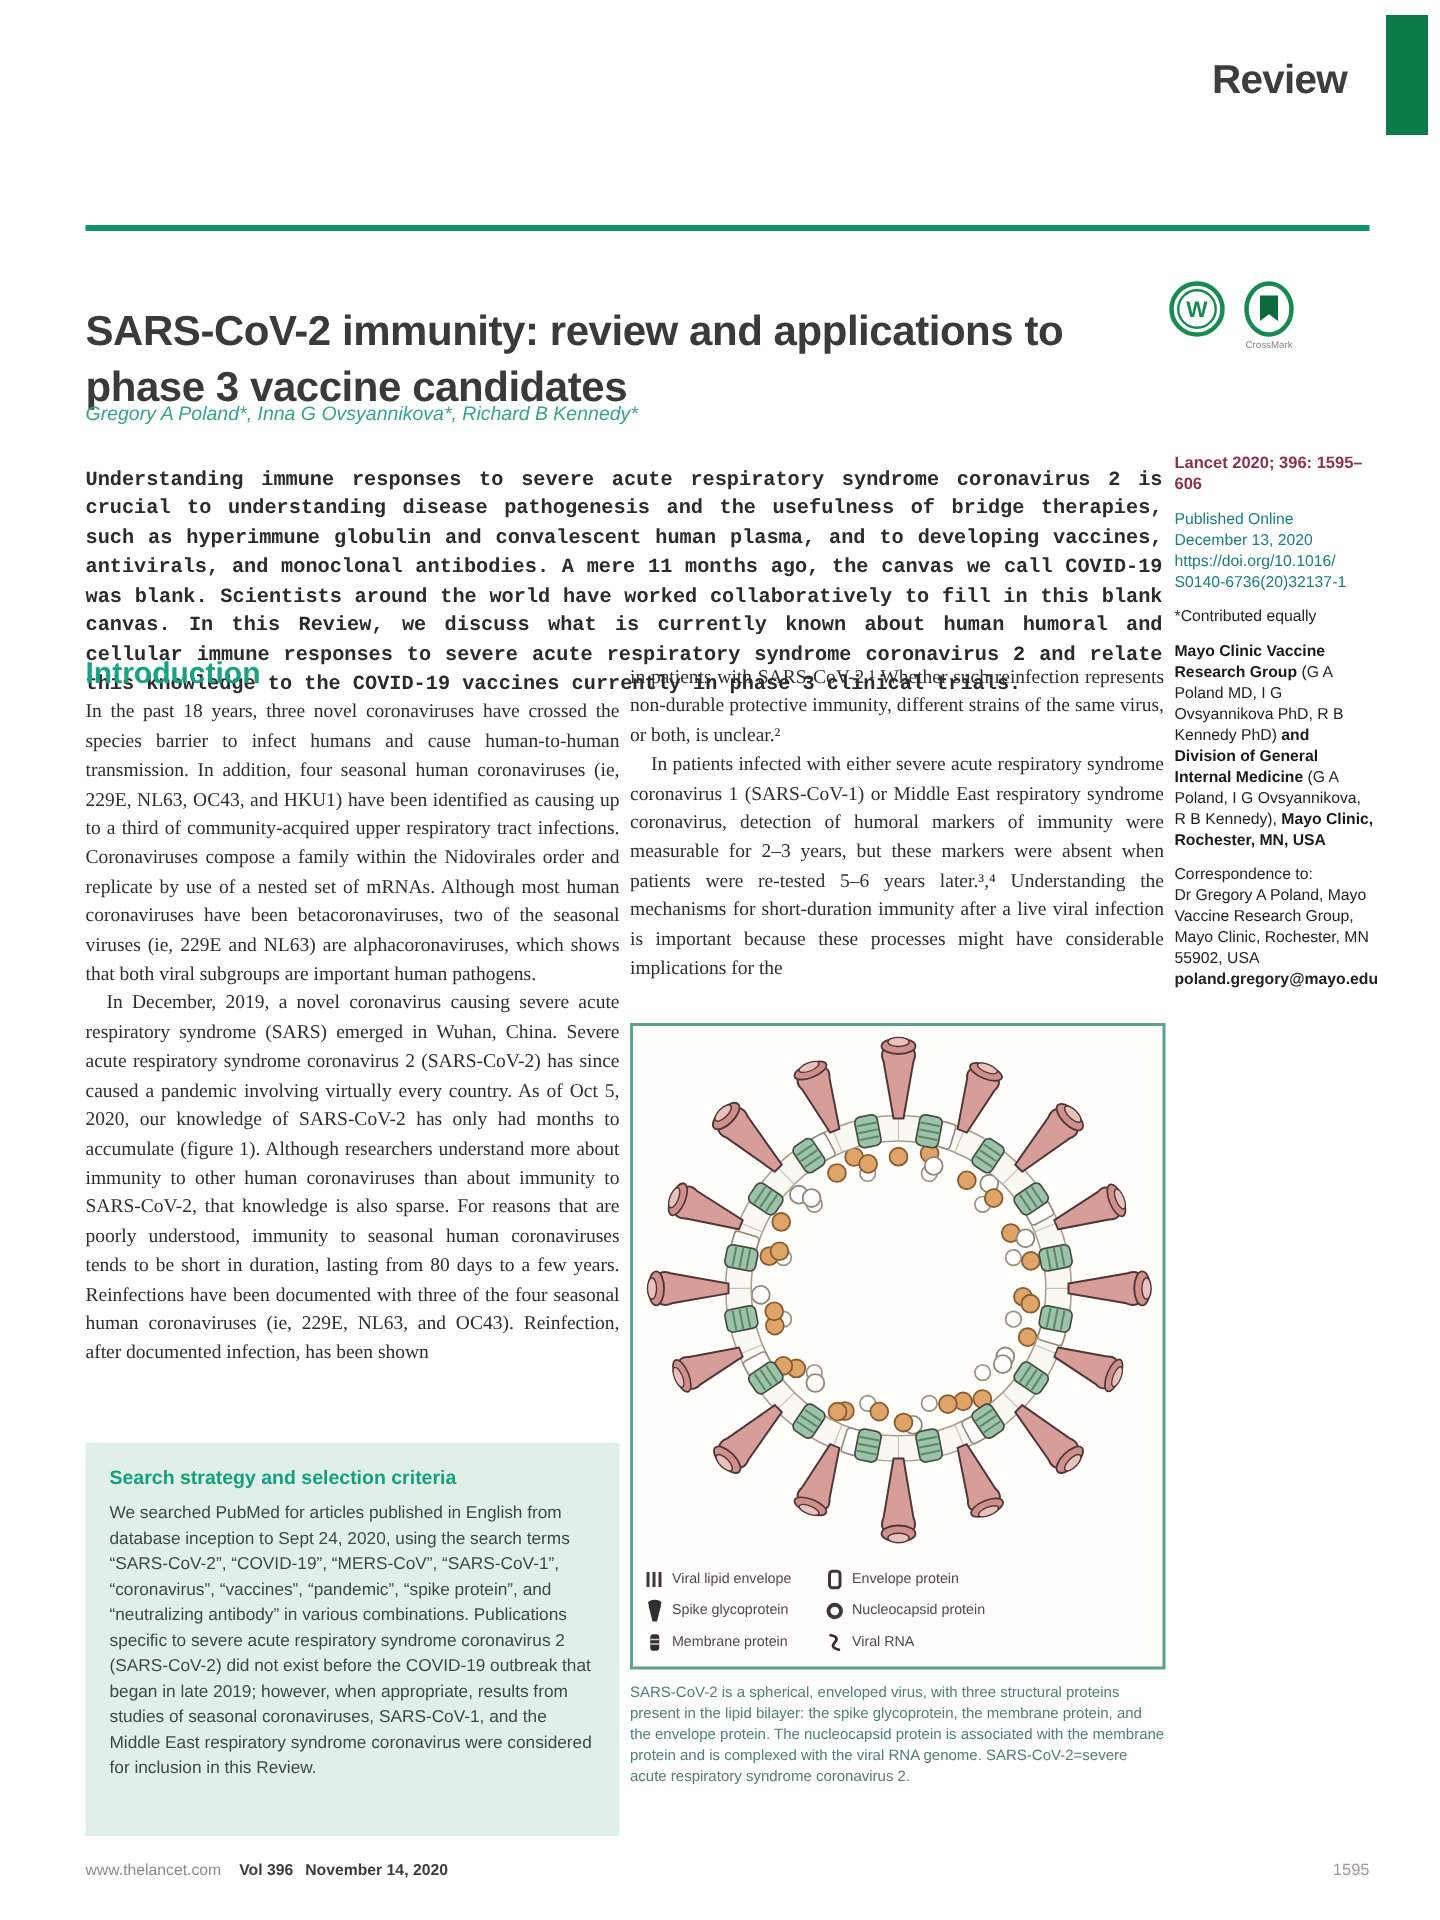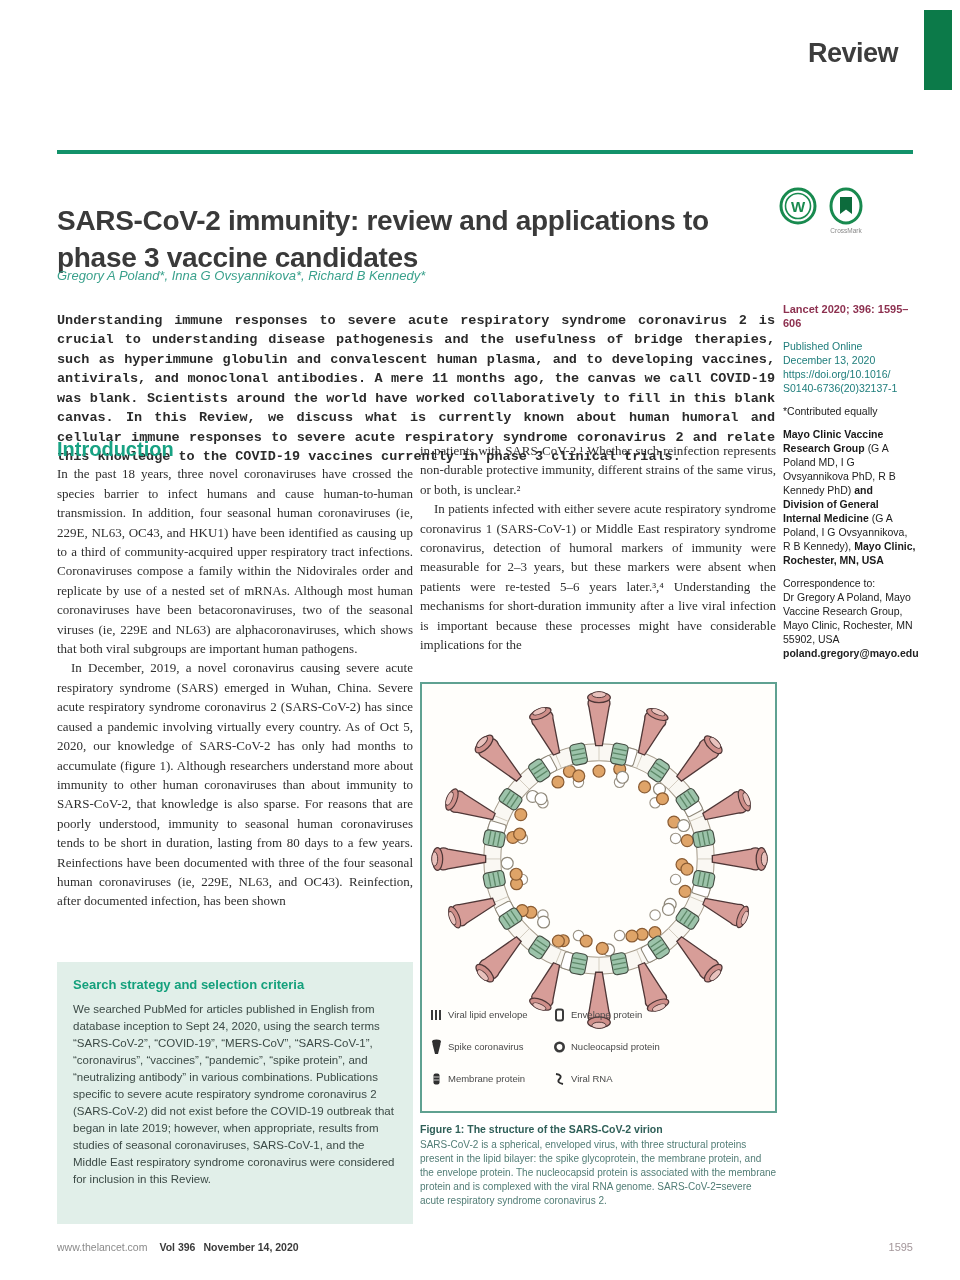--- a/index.html
+++ b/index.html
@@ -40,23 +40,23 @@
   .col-left{left:57px;top:440px;}
   .col-right{left:420px;top:441px;}
   .section-heading{font-family:"Liberation Sans",sans-serif;font-size:20px;font-weight:700;
                    color:#18a283;margin:0 0 5px 0;text-align:left;}
   .col p{margin:0;}
   .col p.indent{text-indent:14px;}
 
   
   .figbox{position:absolute;left:420px;top:682px;width:357px;height:431px;border:2px solid #5fa191;
           background:#fffefb;}
-  .fig-legend{position:absolute;left:8px;bottom:22px;width:330px;display:grid;
+  .fig-legend{position:absolute;left:8px;bottom:6px;width:330px;display:grid;
               grid-template-columns:112px 1fr;grid-auto-rows:21px;column-gap:8px;
-              font-size:9.5px;color:#4a4a4a;align-items:center;gap:11px;}
+              font-size:9.5px;color:#4a4a4a;align-items:center;}
   .legend-item{display:flex;align-items:center;gap:5px;}
   .caption{position:absolute;left:420px;top:1122px;width:357px;font-size:10px;line-height:14px;color:#527d76;}
   .caption .cap-title{font-weight:700;color:#2f5f58;font-size:10.5px;margin-bottom:2px;}
 
   
   .panel{position:absolute;left:57px;top:962px;width:356px;height:262px;background:#e1efe9;
          padding:15px 16px;}
   .panel-heading{font-size:13px;font-weight:700;color:#14a07c;margin:0 0 9px 0;}
   .panel-body{font-size:11.5px;line-height:17px;color:#3c4a46;}
 
@@ -428,21 +428,21 @@
         <svg width="13" height="14" viewBox="0 0 13 14">
           <rect x="3" y="1.5" width="7" height="11" rx="2" fill="none" stroke="#3a3a3a" stroke-width="2"></rect>
         </svg>
         <span>Envelope protein</span>
       </div>
       <div class="legend-item">
         <svg width="13" height="16" viewBox="0 0 13 16">
           <path d="M5 15 L2.5 5 Q2 2.5 4 2 L9 2 Q11 2.5 10.5 5 L8 15 Z" fill="#2f2f2f"></path>
           <ellipse cx="6.5" cy="2.5" rx="4.5" ry="2" fill="#2f2f2f"></ellipse>
         </svg>
-        <span>Spike coronavirus</span>
+        <span>Spike glycoprotein</span>
       </div>
       <div class="legend-item">
         <svg width="13" height="14" viewBox="0 0 13 14">
           <circle cx="6.5" cy="7" r="4.2" fill="none" stroke="#3a3a3a" stroke-width="2.6"></circle>
         </svg>
         <span>Nucleocapsid protein</span>
       </div>
       <div class="legend-item">
         <svg width="13" height="14" viewBox="0 0 13 14">
           <rect x="3.5" y="1.5" width="6" height="11" rx="2" fill="#2f2f2f"></rect>
@@ -453,21 +453,20 @@
       </div>
       <div class="legend-item">
         <svg width="13" height="14" viewBox="0 0 13 14">
           <path d="M3 2 Q10 3 6.5 7 Q3 10.5 10 12" fill="none" stroke="#2f2f2f" stroke-width="1.8"></path>
         </svg>
         <span>Viral RNA</span>
       </div>
     </div>
   </div>
   <div class="caption">
-    <div class="cap-title">Figure 1: The structure of the SARS-CoV-2 virion</div>
     <div>SARS-CoV-2 is a spherical, enveloped virus, with three structural proteins present in the lipid bilayer: the spike glycoprotein, the membrane protein, and the envelope protein. The nucleocapsid protein is associated with the membrane protein and is complexed with the viral RNA genome. SARS-CoV-2=severe acute respiratory syndrome coronavirus 2.</div>
   </div>
 
   <div class="panel">
     <h3 class="panel-heading">Search strategy and selection criteria</h3>
     <div class="panel-body">We searched PubMed for articles published in English from database inception to Sept 24, 2020, using the search terms “SARS-CoV-2”, “COVID-19”, “MERS-CoV”, “SARS-CoV-1”, “coronavirus”, “vaccines”, “pandemic”, “spike protein”, and “neutralizing antibody” in various combinations. Publications specific to severe acute respiratory syndrome coronavirus 2 (SARS-CoV-2) did not exist before the COVID-19 outbreak that began in late 2019; however, when appropriate, results from studies of seasonal coronaviruses, SARS-CoV-1, and the Middle East respiratory syndrome coronavirus were considered for inclusion in this Review.</div>
   </div>
 
   <div class="footer">
     <span class="site">www.thelancet.com</span>

